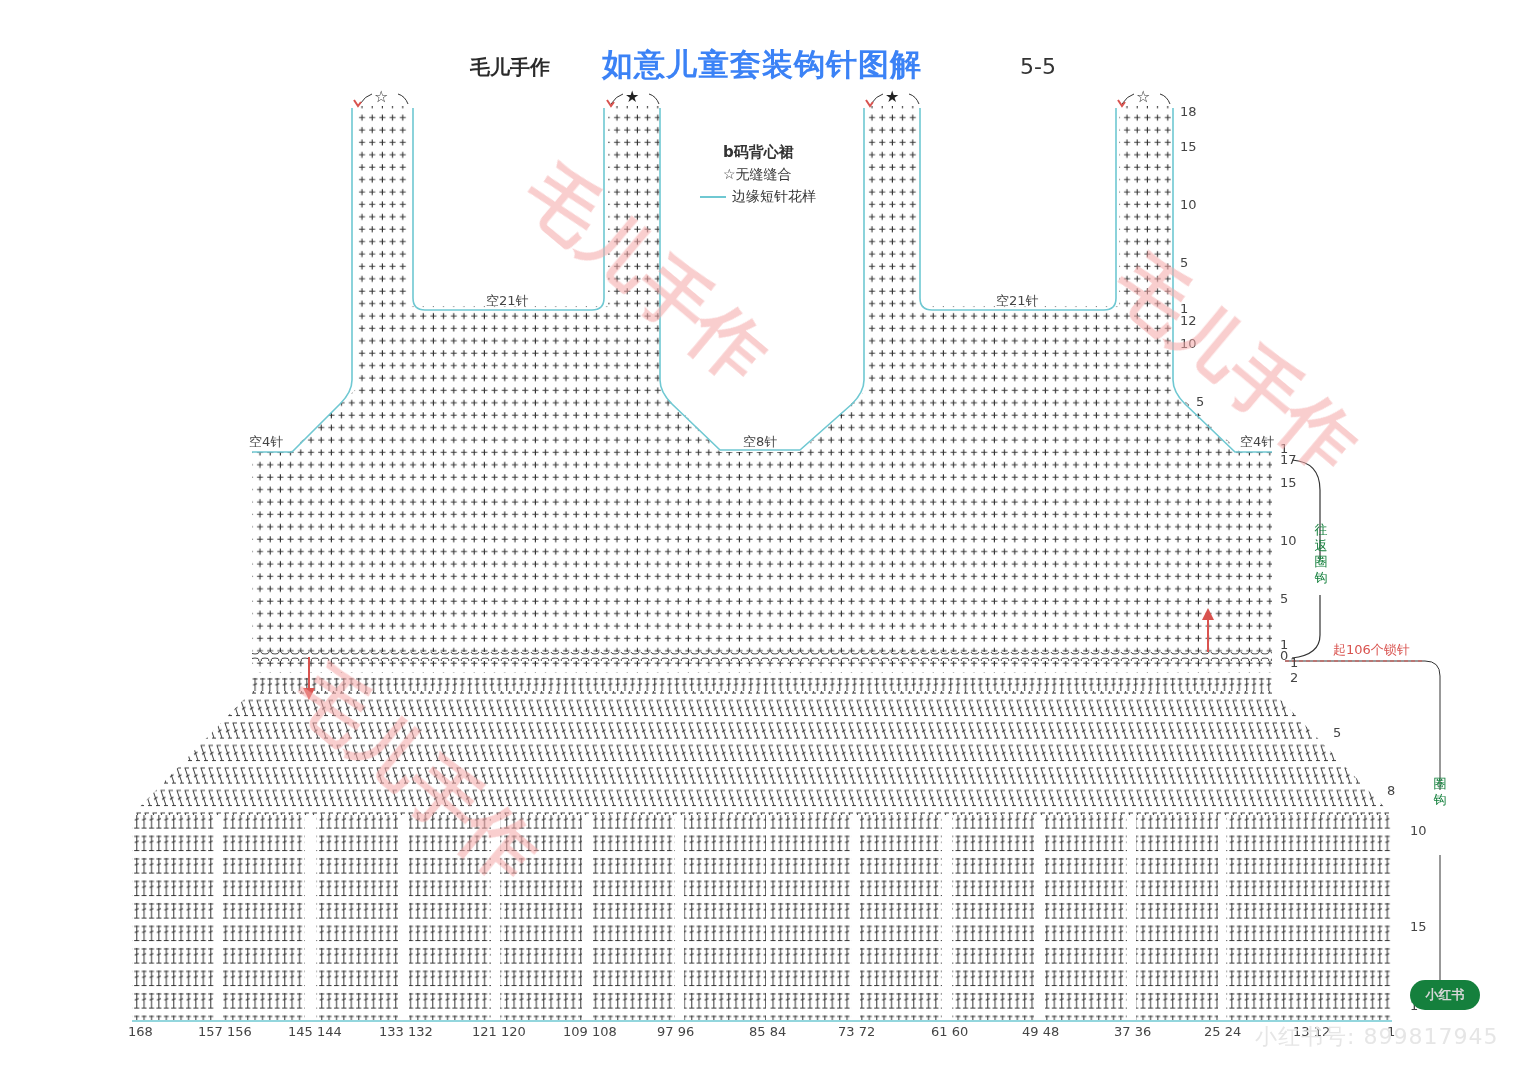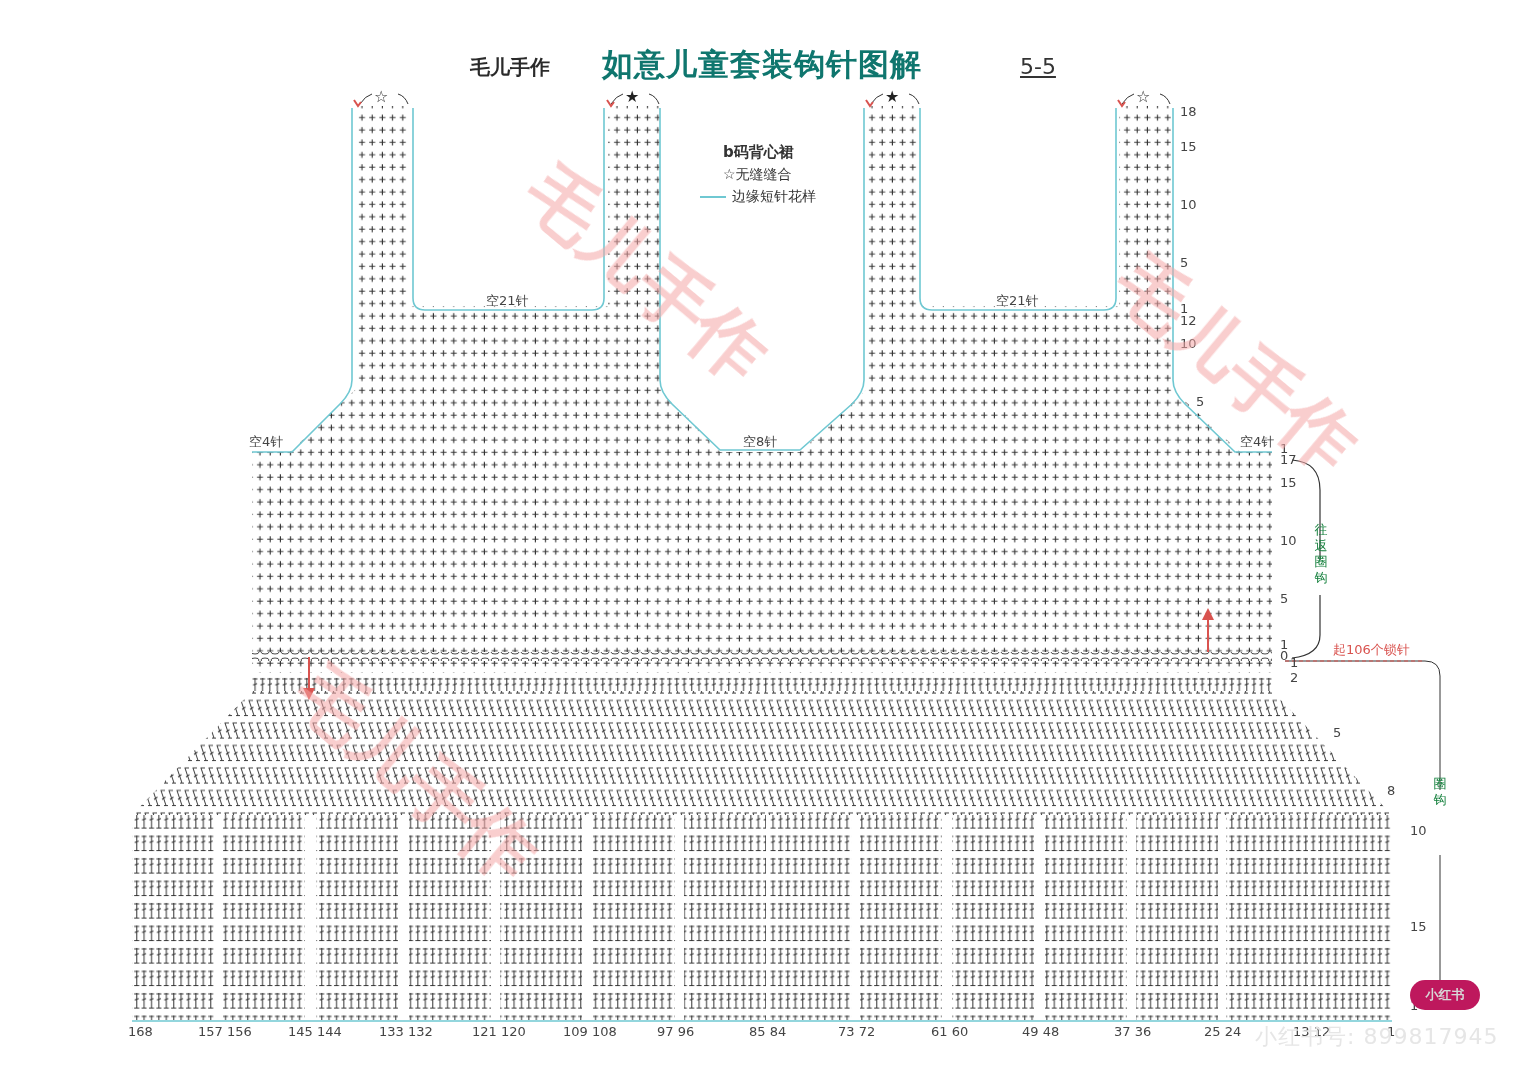--- a/index.html
+++ b/index.html
@@ -1,29 +1,29 @@
 <!DOCTYPE html>
 <html><head>
 <meta charset="utf-8">
 <style>
   html, body { margin:0; padding:0; background:#ffffff; }
   body { width:1527px; height:1080px; position:relative; overflow:hidden; font-family:"DejaVu Sans","Liberation Sans",sans-serif; color:#333; }
   .header { position:absolute; top:40px; left:0; width:1527px; height:50px; }
   .brand { position:absolute; left:470px; top:14px; font-size:20px; font-weight:bold; color:#2a2a2a; }
-  .title { position:absolute; left:602px; top:4px; font-size:31px; font-weight:bold; color:#0f766e; letter-spacing:1px; }
-  .page-no { position:absolute; left:1020px; top:14px; font-size:22px; color:#333;text-decoration:underline; }
+  .title { position:absolute; left:602px; top:4px; font-size:31px; font-weight:bold; color:#3b82f6; letter-spacing:1px; }
+  .page-no { position:absolute; left:1020px; top:14px; font-size:22px; color:#333; }
   .legend { position:absolute; left:700px; top:116px; font-size:14px; color:#333;margin-top:27px; }
   .legend .l-title { font-weight:bold; font-size:15px; margin-left:23px; }
   .legend .l-row { margin-top:4px; display:flex; align-items:center; }
   .legend .cyan-line { display:inline-block; width:26px; height:2px; background:#6fc8d2; margin-right:6px; }
   svg#chart { position:absolute; left:0; top:0; }
   .lbl { font-family:"DejaVu Sans","Liberation Sans",sans-serif; font-size:13px; fill:#444; }
   .lbl-red { fill:#d9534f; }
   .watermark-id { position:absolute; left:1255px; top:1022px; font-size:22px; color:#e6e6e6; letter-spacing:1px; font-weight:normal; }
-  .watermark-badge { position:absolute; left:1410px; top:980px; width:70px; height:30px; border-radius:15px; background:#be185d; color:#d7d7d7; font-size:13px; display:flex; align-items:center; justify-content:center; font-weight:bold; }
+  .watermark-badge { position:absolute; left:1410px; top:980px; width:70px; height:30px; border-radius:15px; background:#15803d; color:#d7d7d7; font-size:13px; display:flex; align-items:center; justify-content:center; font-weight:bold; }
   .side-label { position:absolute; font-size:13px; color:#15803d; line-height:16px; width:16px; text-align:center; }
 </style>
 </head>
 <body>
 
 <div class="header">
   <span class="brand">毛儿手作</span>
   <span class="title">如意儿童套装钩针图解</span>
   <span class="page-no">5-5</span>
 </div>

